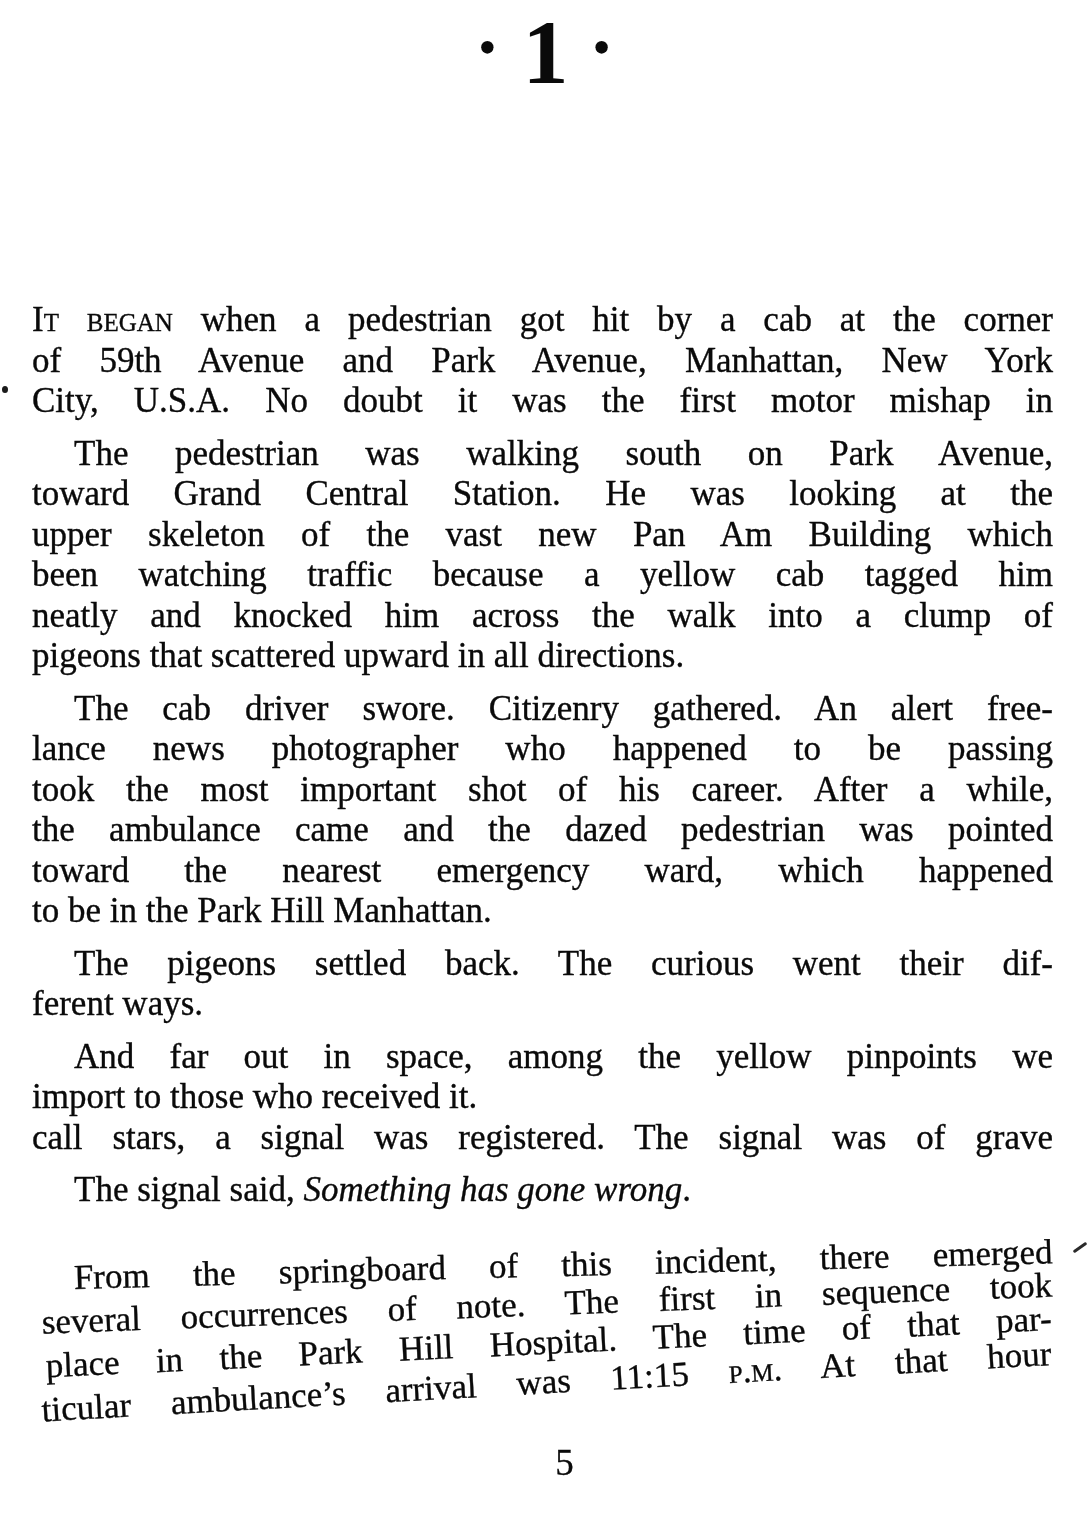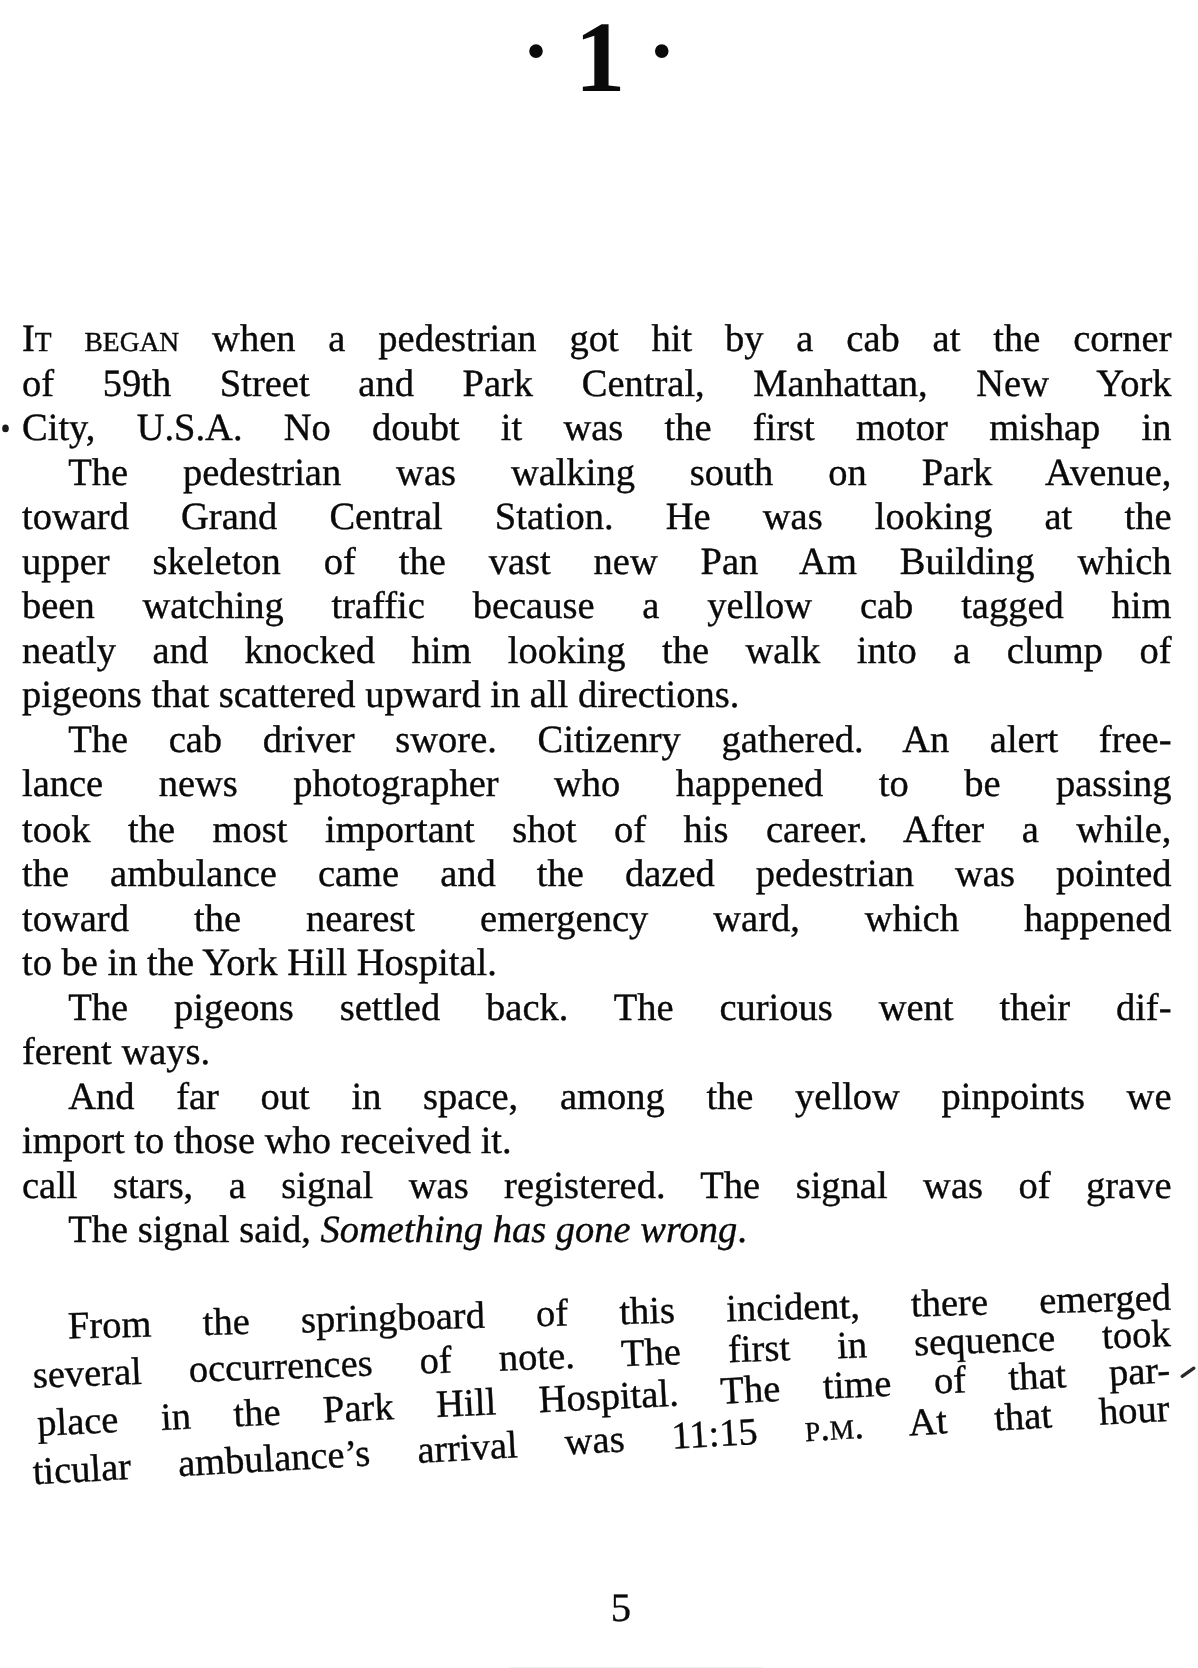--- a/index.html
+++ b/index.html
@@ -15,21 +15,21 @@
     display:flex; align-items:center; justify-content:center; gap:26px;
   }
   .hdot { font-size:52px; line-height:1; transform:translateY(-4px); }
   .hnum { font-size:92px; font-weight:bold; line-height:1; letter-spacing:-2px; }
   
   .body-text {
     position:absolute; top:288px; left:20px; width:1045px;
     font-size:35px; line-height:40.5px;
     -webkit-text-stroke:0.35px #0a0a0a;
   }
-  .para { margin:0; }
+  .para { margin:12px; }
   .para.sbreak { margin-top:46px; }
   .para.indent .line:first-child { padding-left:42px; }
   .line { text-align:justify; text-align-last:justify; white-space:normal; }
   .line.short { text-align:left; text-align-last:left;font-family:Liberation Serif, serif; }
   .sc { font-variant:small-caps; }
   .it { font-style:italic; }
   
   .para.skew .line { line-height:44px; transform-origin:0 60%; }
   .para.skew .line:nth-child(1){ transform:rotate(-1.5deg); }
   .para.skew .line:nth-child(2){ transform:rotate(-2.1deg); padding-left:10px; }
@@ -57,38 +57,38 @@
     <span class="hnum">1</span>
     <span class="hdot">•</span>
   </div>
 
   <div class="speck1"></div>
   <div class="speck2"></div>
 
   <div class="body-text">
       <div class="para">
         <div class="line"><span class="sc">It began</span><span> when a pedestrian got hit by a cab at the corner</span></div>
-        <div class="line"><span>of 59th Street and Park Central, Manhattan, New York</span></div>
+        <div class="line"><span>of 59th Avenue and Park Avenue, Manhattan, New York</span></div>
         <div class="line"><span>City, U.S.A. No doubt it was the first motor mishap in</span></div>
       </div>
       <div class="para indent">
         <div class="line"><span>The pedestrian was walking south on Park Avenue,</span></div>
         <div class="line"><span>toward Grand Central Station. He was looking at the</span></div>
         <div class="line"><span>upper skeleton of the vast new Pan Am Building which</span></div>
         <div class="line"><span>been watching traffic because a yellow cab tagged him</span></div>
-        <div class="line"><span>neatly and knocked him looking the walk into a clump of</span></div>
+        <div class="line"><span>neatly and knocked him across the walk into a clump of</span></div>
         <div class="line short"><span>pigeons that scattered upward in all directions.</span></div>
       </div>
       <div class="para indent">
         <div class="line"><span>The cab driver swore. Citizenry gathered. An alert free-</span></div>
         <div class="line"><span>lance news photographer who happened to be passing</span></div>
         <div class="line"><span>took the most important shot of his career. After a while,</span></div>
         <div class="line"><span>the ambulance came and the dazed pedestrian was pointed</span></div>
         <div class="line"><span>toward the nearest emergency ward, which happened</span></div>
-        <div class="line short"><span>to be in the York Hill Hospital.</span></div>
+        <div class="line short"><span>to be in the Park Hill Manhattan.</span></div>
       </div>
       <div class="para indent">
         <div class="line"><span>The pigeons settled back. The curious went their dif-</span></div>
         <div class="line short"><span>ferent ways.</span></div>
       </div>
       <div class="para indent">
         <div class="line"><span>And far out in space, among the yellow pinpoints we</span></div>
         <div class="line short"><span>import to those who received it.</span></div>
         <div class="line"><span>call stars, a signal was registered. The signal was of grave</span></div>
       </div>

